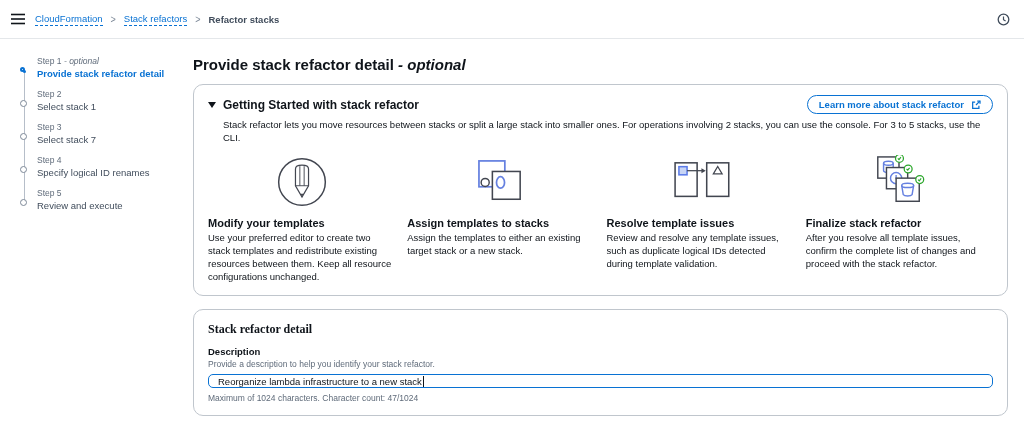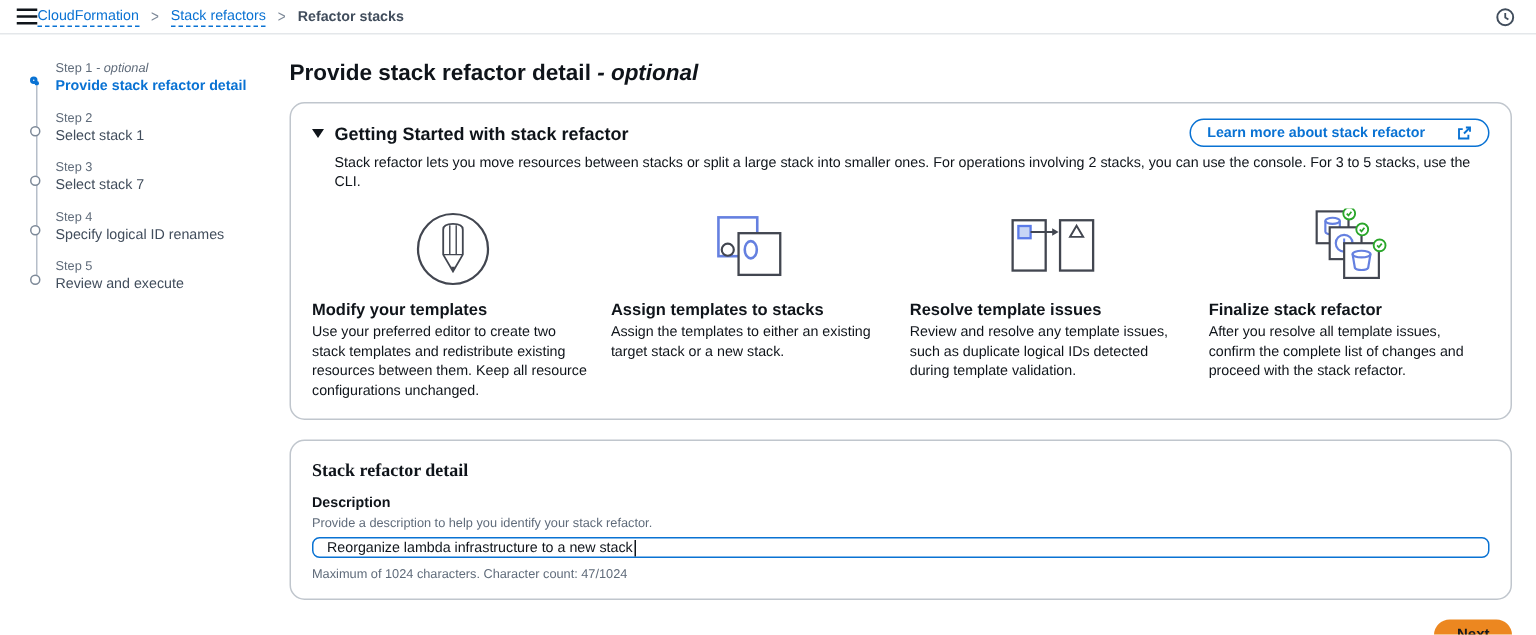--- a/index.html
+++ b/index.html
@@ -3,21 +3,21 @@
 <meta charset="utf-8">
 <style>
   * { box-sizing: border-box; }
   html,body { margin:0; padding:0; }
   body {
     width:1024px; height:423px; overflow:hidden;
     background:#fff; color:#0f141a;
     font-family:"Liberation Sans", sans-serif;
   }
   
-  .topbar { height:23px; border-bottom:1px solid #e4e7ea; display:flex; align-items:center; padding:0 14px 0 11px; background:#fff; }
+  .topbar { height:39px; border-bottom:1px solid #e4e7ea; display:flex; align-items:center; padding:0 14px 0 11px; gap:10px; background:#fff; }
   .hamburger { cursor:pointer; display:flex; align-items:center; }
   .breadcrumb { display:flex; align-items:center; gap:8px; font-size:9.5px; }
   .crumb-link { color:#0972d3; cursor:pointer; border-bottom:1px dashed #0972d3; line-height:12px; }
   .crumb-sep { color:#7d8998; font-size:9px; transform:scaleY(1.25); }
   .crumb-current { font-weight:700; color:#414d5c; }
   .topbar-right { margin-left:auto; display:flex; align-items:center; cursor:pointer; }
   
   .content { display:flex; }
   
   .stepper { width:185px; flex:0 0 185px; padding:16px 0 0 20px; position:relative; }
@@ -32,21 +32,21 @@
   .step-circle.active::after { content:""; position:absolute; left:1px; top:1px; width:3px; height:3px; border-radius:50%; background:#0972d3; }
   
   .main { flex:1; padding:0 16px 0 8px; }
   .page-title { font-size:15px; font-weight:700; margin:17px 0 11px; }
   .page-title em { font-style:italic; }
   .panel { border:1px solid #c0c6cd; border-radius:10px; background:#fff; }
   .panel-gs { padding:10px 14px 12px; }
   .gs-header { display:flex; align-items:center; }
   .caret-down { width:0; height:0; border-left:4px solid transparent; border-right:4px solid transparent; border-top:6px solid #0f141a; margin-right:7px; cursor:pointer; flex:0 0 auto; }
   .gs-title { font-size:12px; font-weight:700; }
-  .learn-btn { margin-left:auto; display:flex; align-items:center; gap:21px; border:1.5px solid #0972d3; border-radius:12px; padding:3px 11px; color:#0972d3; font-weight:700; font-size:9.5px; background:#fff; cursor:pointer; white-space:nowrap; }
+  .learn-btn { margin-left:auto; display:flex; align-items:center; gap:7px; border:1.5px solid #0972d3; border-radius:12px; padding:3px 11px; color:#0972d3; font-weight:700; font-size:9.5px; background:#fff; cursor:pointer; white-space:nowrap; }
   .gs-desc { font-size:9.5px; line-height:13px; margin:4px 0 10px 15px; }
   .gs-cols { display:flex; gap:12px; }
   .gs-col { flex:1; min-width:0; }
   .gs-icon { height:56px; display:flex; align-items:center; justify-content:center; margin-bottom:7px; }
   .gs-col h3 { font-size:11px; font-weight:700; margin:0 0 2px; }
   .gs-col p { font-size:9.5px; line-height:1.38; margin:0; }
   
   .panel-detail { margin-top:13px; padding:12px 14px; }
   .detail-title { font-size:12px; font-weight:700; margin:0 0 9px;font-family:Liberation Serif, serif; }
   .field-label { font-size:9.5px; font-weight:700; line-height:12px; }

